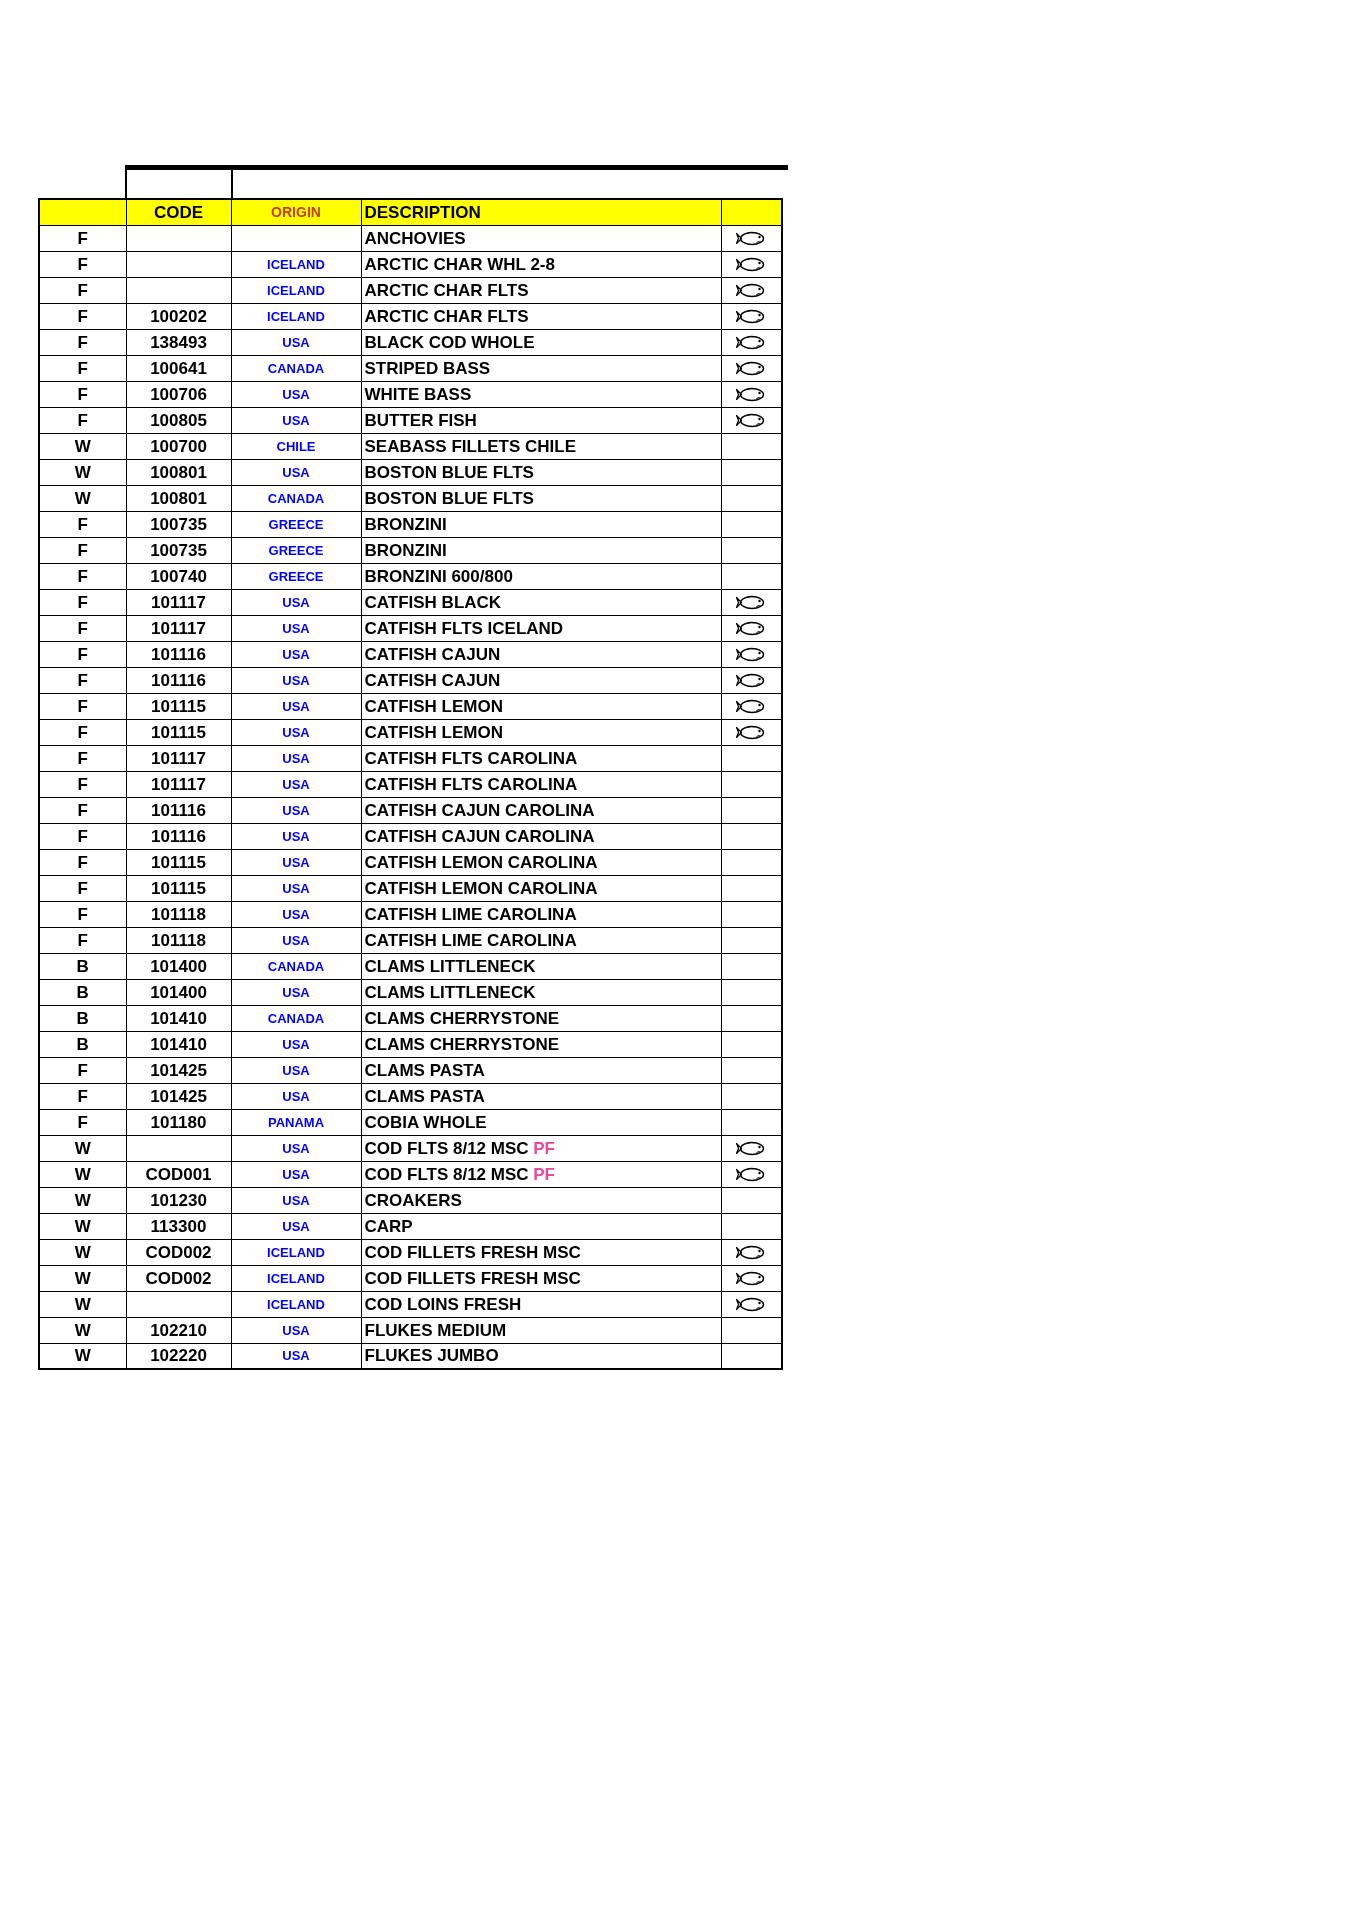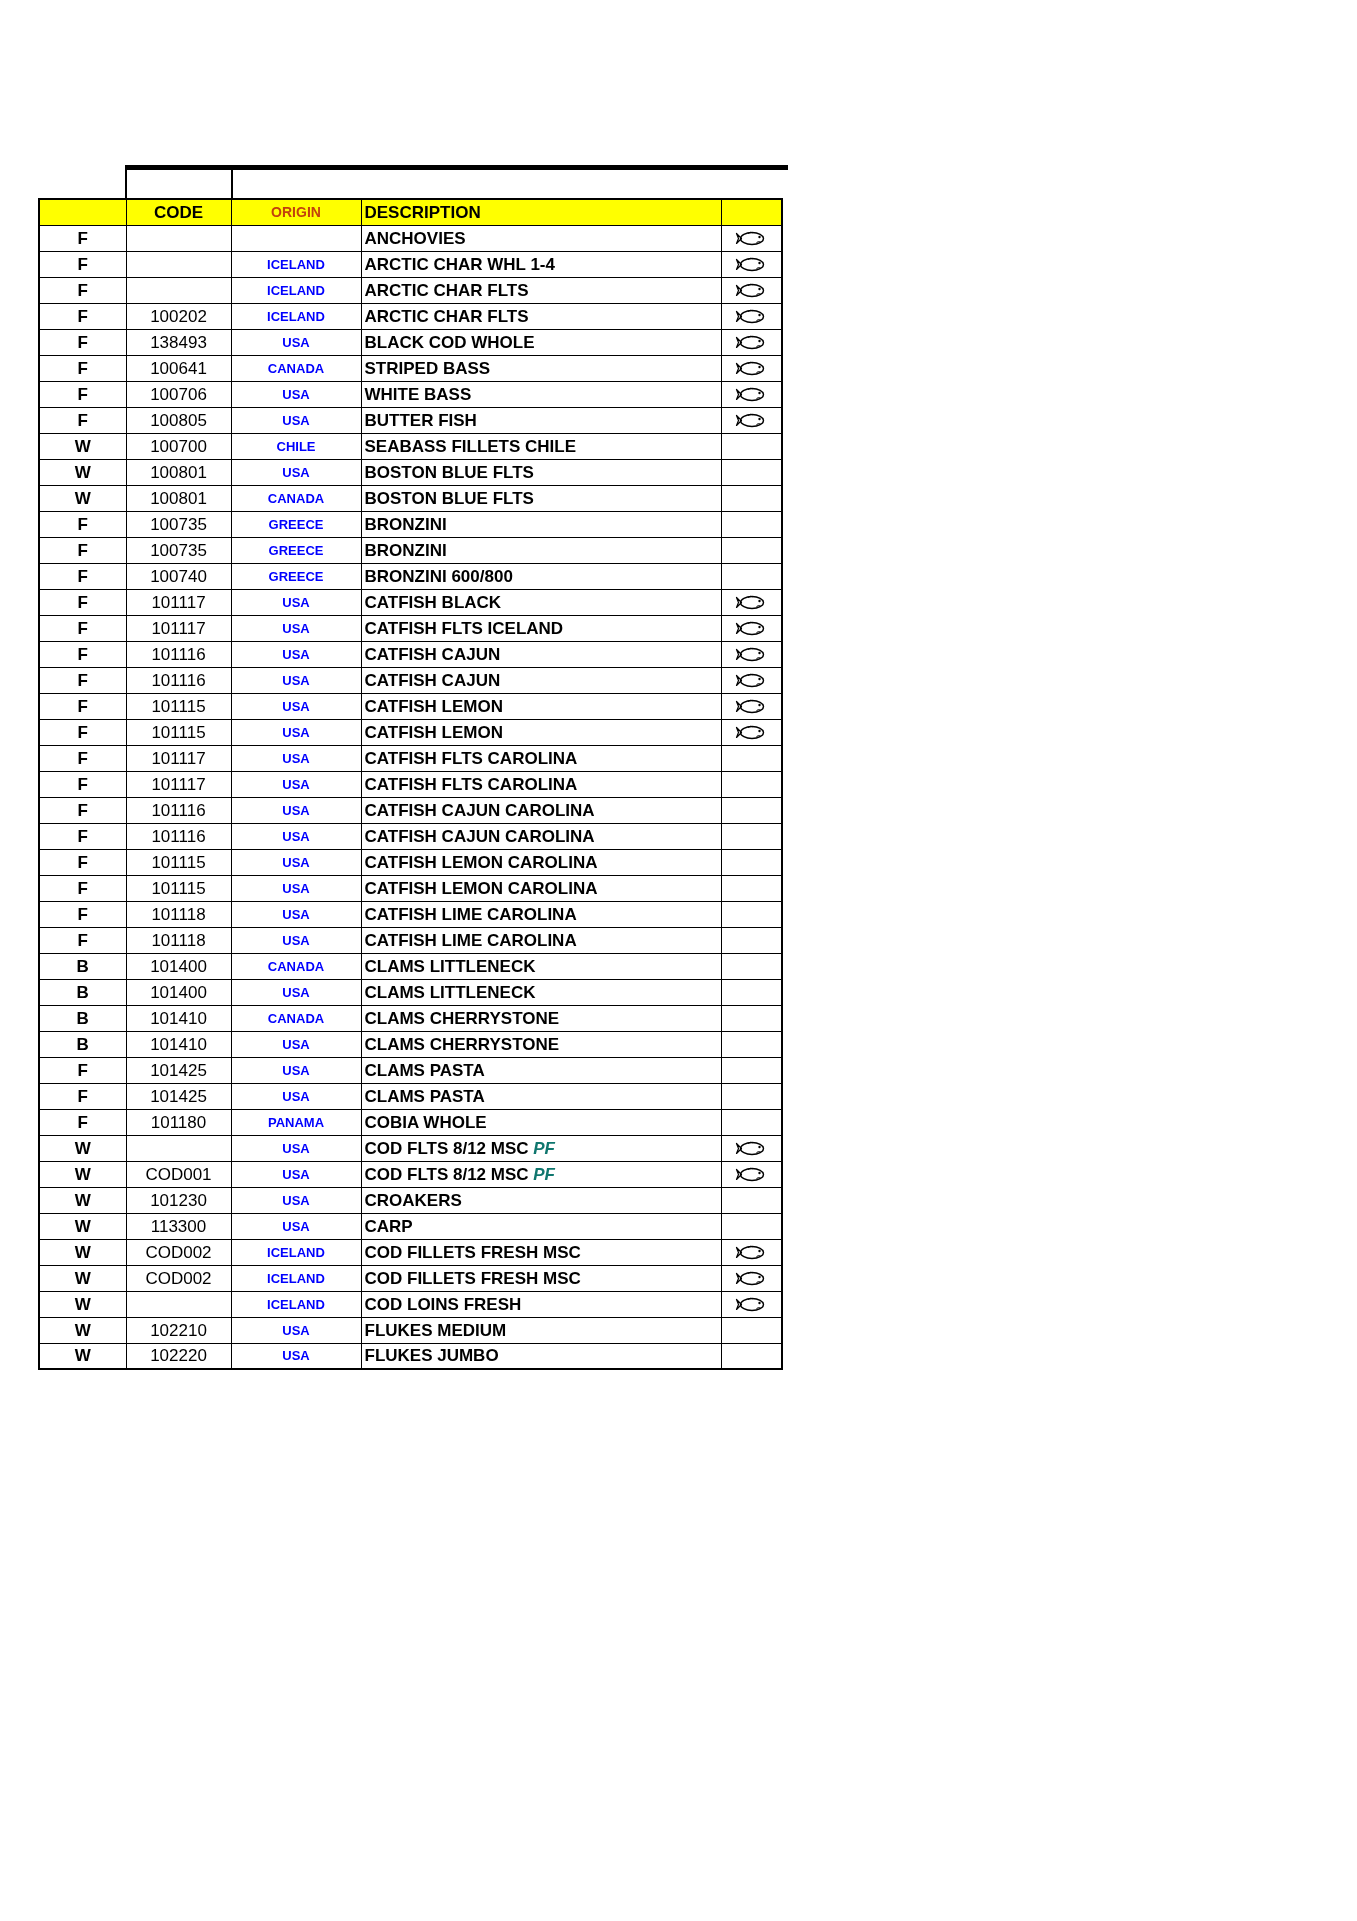--- a/index.html
+++ b/index.html
@@ -77,40 +77,39 @@
   }
 
   td.type-cell {
     text-align: center;
     font-weight: bold;
     font-size: 17px;
     color: #000;
   }
   td.code-cell {
     text-align: center;
-    font-weight: normal;
+    font-weight: bold;
     font-size: 17px;
     color: #000;
   }
   td.origin-cell {
     text-align: center;
     font-weight: bold;
     font-size: 13px;
     color: #0000FF;
   }
   td.desc-cell {
     text-align: left;
     font-weight: bold;
     font-size: 17px;
     color: #000;
     padding-left: 4px;
   }
   td.desc-cell .red {
-    color: #0f766e;
-    font-style: italic;
+    color: #ec4899;
   }
   td.icon-cell {
     text-align: center;
     vertical-align: middle;
     padding: 0;
   }
   .fish-svg {
     display: inline-block;
     vertical-align: middle;
   }
@@ -157,21 +156,21 @@
           <path d="M13 3.5 Q15 1.5 18 2.8" fill="none" stroke="#000" stroke-width="1"></path>
         </svg>
       </td>
     </tr>
 
     <tr>
       <td class="type-cell">F</td>
       <td class="code-cell"></td>
       <td class="origin-cell">ICELAND</td>
       <td class="desc-cell">
-        <span>ARCTIC CHAR WHL 1-4</span><span class="red"></span>
+        <span>ARCTIC CHAR WHL 2-8</span><span class="red"></span>
       </td>
       <td class="icon-cell">
         <svg class="fish-svg" width="32" height="17" viewBox="0 0 32 17">
           <ellipse cx="17" cy="8.5" rx="11.5" ry="6" fill="none" stroke="#000" stroke-width="1.4"></ellipse>
           <path d="M6.5 8.5 L1.5 3.5 L3.5 8.5 L1.5 13.5 Z" fill="none" stroke="#000" stroke-width="1.2" stroke-linejoin="round"></path>
           <circle cx="24.5" cy="7" r="1.2" fill="#000"></circle>
           <path d="M21.5 12.5 Q23.5 11 25.5 12" fill="none" stroke="#000" stroke-width="1"></path>
           <path d="M13 3.5 Q15 1.5 18 2.8" fill="none" stroke="#000" stroke-width="1"></path>
         </svg>
       </td>

